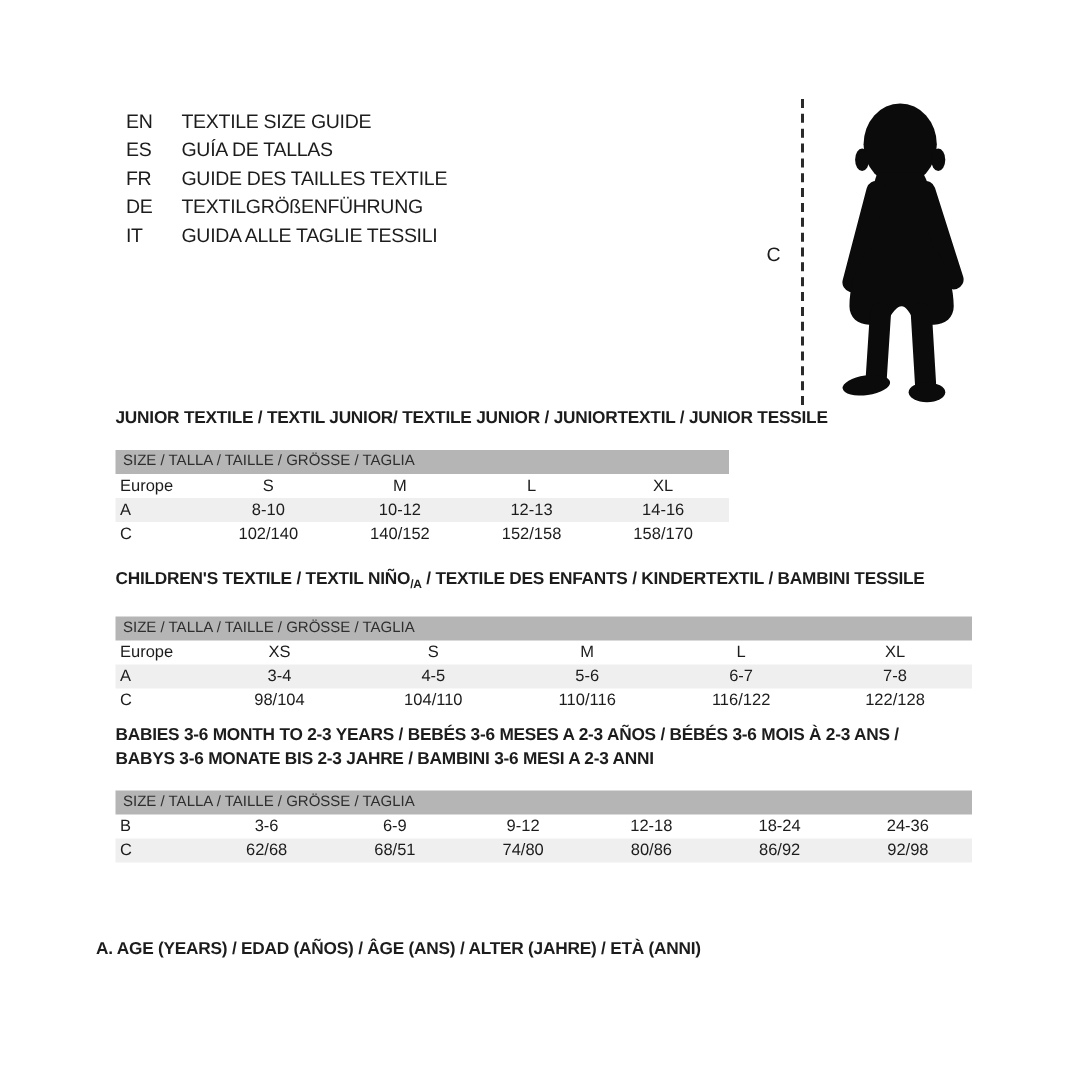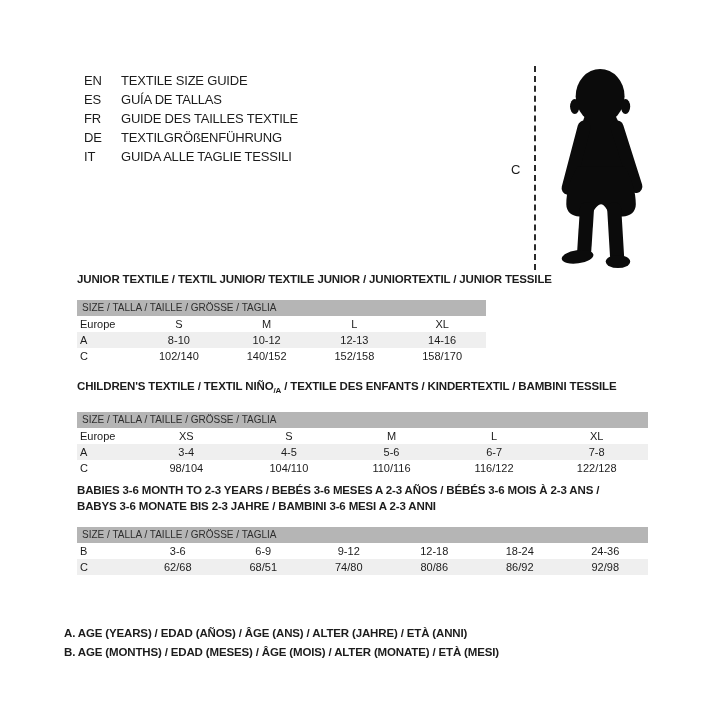--- a/index.html
+++ b/index.html
@@ -163,16 +163,15 @@
       <span class="cell">68/51</span>
       <span class="cell">74/80</span>
       <span class="cell">80/86</span>
       <span class="cell">86/92</span>
       <span class="cell">92/98</span>
     </div>
   </div>
 
   <div class="footnotes">
     <div class="footnote">A. AGE (YEARS) / EDAD (AÑOS) / ÂGE (ANS) / ALTER (JAHRE) / ETÀ (ANNI)</div>
-    <div class="footnote">B. AGE (MONTHS) / EDAD (MESES) / ÂGE (MOIS) / ALTER (MONATE) / ETÀ (MESI)</div>
   </div>
 
 </div>
 
 </body></html>

